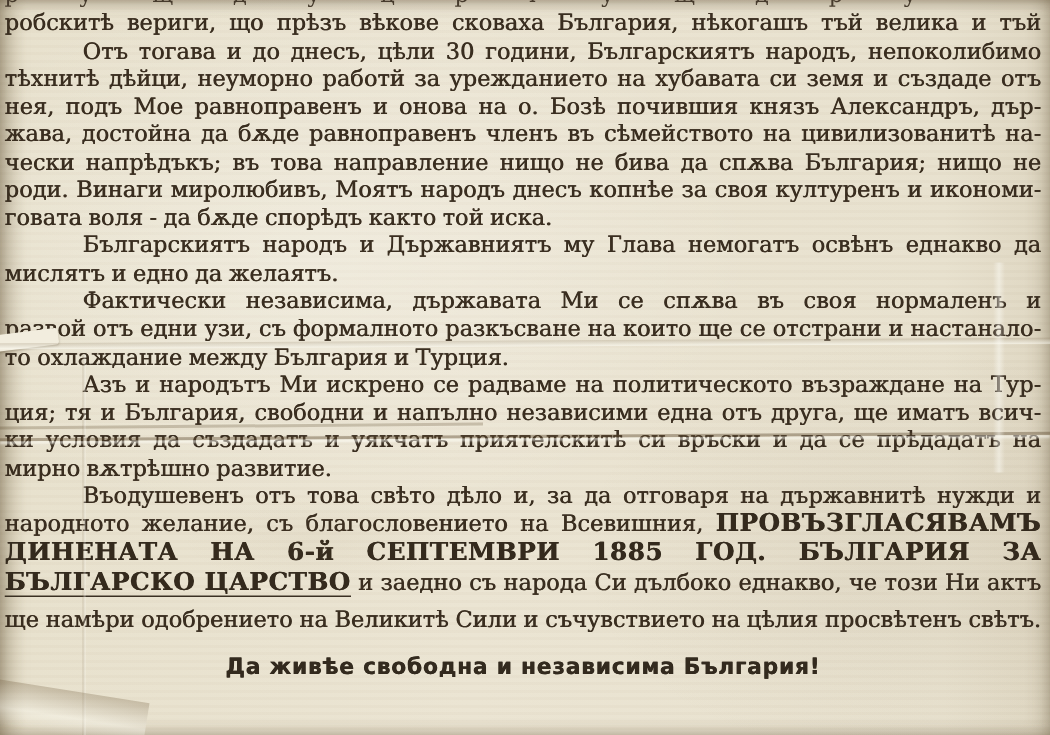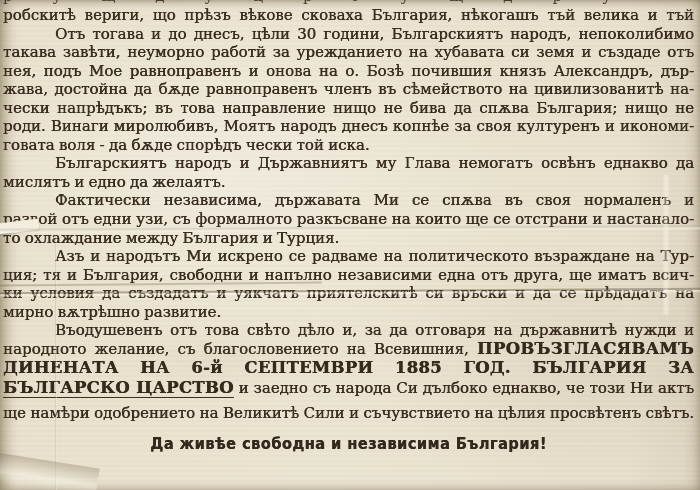--- a/index.html
+++ b/index.html
@@ -76,26 +76,26 @@
 
 <div class="page">
 
   <div class="textwrap">
     <div class="cut">
       <span>рущдуцргущдру</span>
     </div>
 
   <div class="line body just"><span class="seg t">робскитѣ вериги, що прѣзъ вѣкове сковаха България, нѣкогашъ тъй велика и тъй славна.</span></div>
       <div class="line body indent just"><span class="seg t">Отъ тогава и до днесъ, цѣли 30 години, Българскиятъ народъ, непоколибимо</span></div>
-      <div class="line body just"><span class="seg t">такава завѣти, неуморно работй за урежданието на хубавата си земя и създаде отъ</span></div>
+      <div class="line body just"><span class="seg t">тѣхнитѣ дѣйци, неуморно работй за урежданието на хубавата си земя и създаде отъ</span></div>
       <div class="line body just"><span class="seg t">нея, подъ Мое равноправенъ и онова на о. Бозѣ почившия князъ Александръ, дър-</span></div>
       <div class="line body just"><span class="seg t">жава, достойна да бѫде равноправенъ членъ въ сѣмейството на цивилизованитѣ на-</span></div>
       <div class="line body just"><span class="seg t">чески напрѣдъкъ; въ това направление нищо не бива да спѫва България; нищо не</span></div>
       <div class="line body just"><span class="seg t">роди. Винаги миролюбивъ, Моятъ народъ днесъ копнѣе за своя културенъ и икономи-</span></div>
-      <div class="line body"><span class="seg t">говата воля - да бѫде спорѣдъ чески той иска.</span></div>
+      <div class="line body"><span class="seg t">говата воля - да бѫде спорѣдъ както той иска.</span></div>
       <div class="line body indent just"><span class="seg t">Българскиятъ народъ и Държавниятъ му Глава немогатъ освѣнъ еднакво да</span></div>
       <div class="line body"><span class="seg t">мислятъ и едно да желаятъ.</span></div>
       <div class="line body indent just"><span class="seg t">Фактически независима, държавата Ми се спѫва въ своя нормаленъ и спокоенъ</span></div>
       <div class="line body just"><span class="seg t">развой отъ едни узи, съ формалното разкъсване на които ще се отстрани и настанало-</span></div>
       <div class="line body"><span class="seg t">то охлаждание между България и Турция.</span></div>
       <div class="line body indent just"><span class="seg t">Азъ и народътъ Ми искрено се радваме на политическото възраждане на Тур-</span></div>
       <div class="line body just"><span class="seg t">ция; тя и България, свободни и напълно независими една отъ друга, ще иматъ всич-</span></div>
       <div class="line body just"><span class="seg t">ки условия да създадатъ и уякчатъ приятелскитѣ си връски и да се прѣдадатъ на</span></div>
       <div class="line body"><span class="seg t">мирно вѫтрѣшно развитие.</span></div>
       <div class="line body indent just"><span class="seg t">Въодушевенъ отъ това свѣто дѣло и, за да отговаря на държавнитѣ нужди и</span></div>

